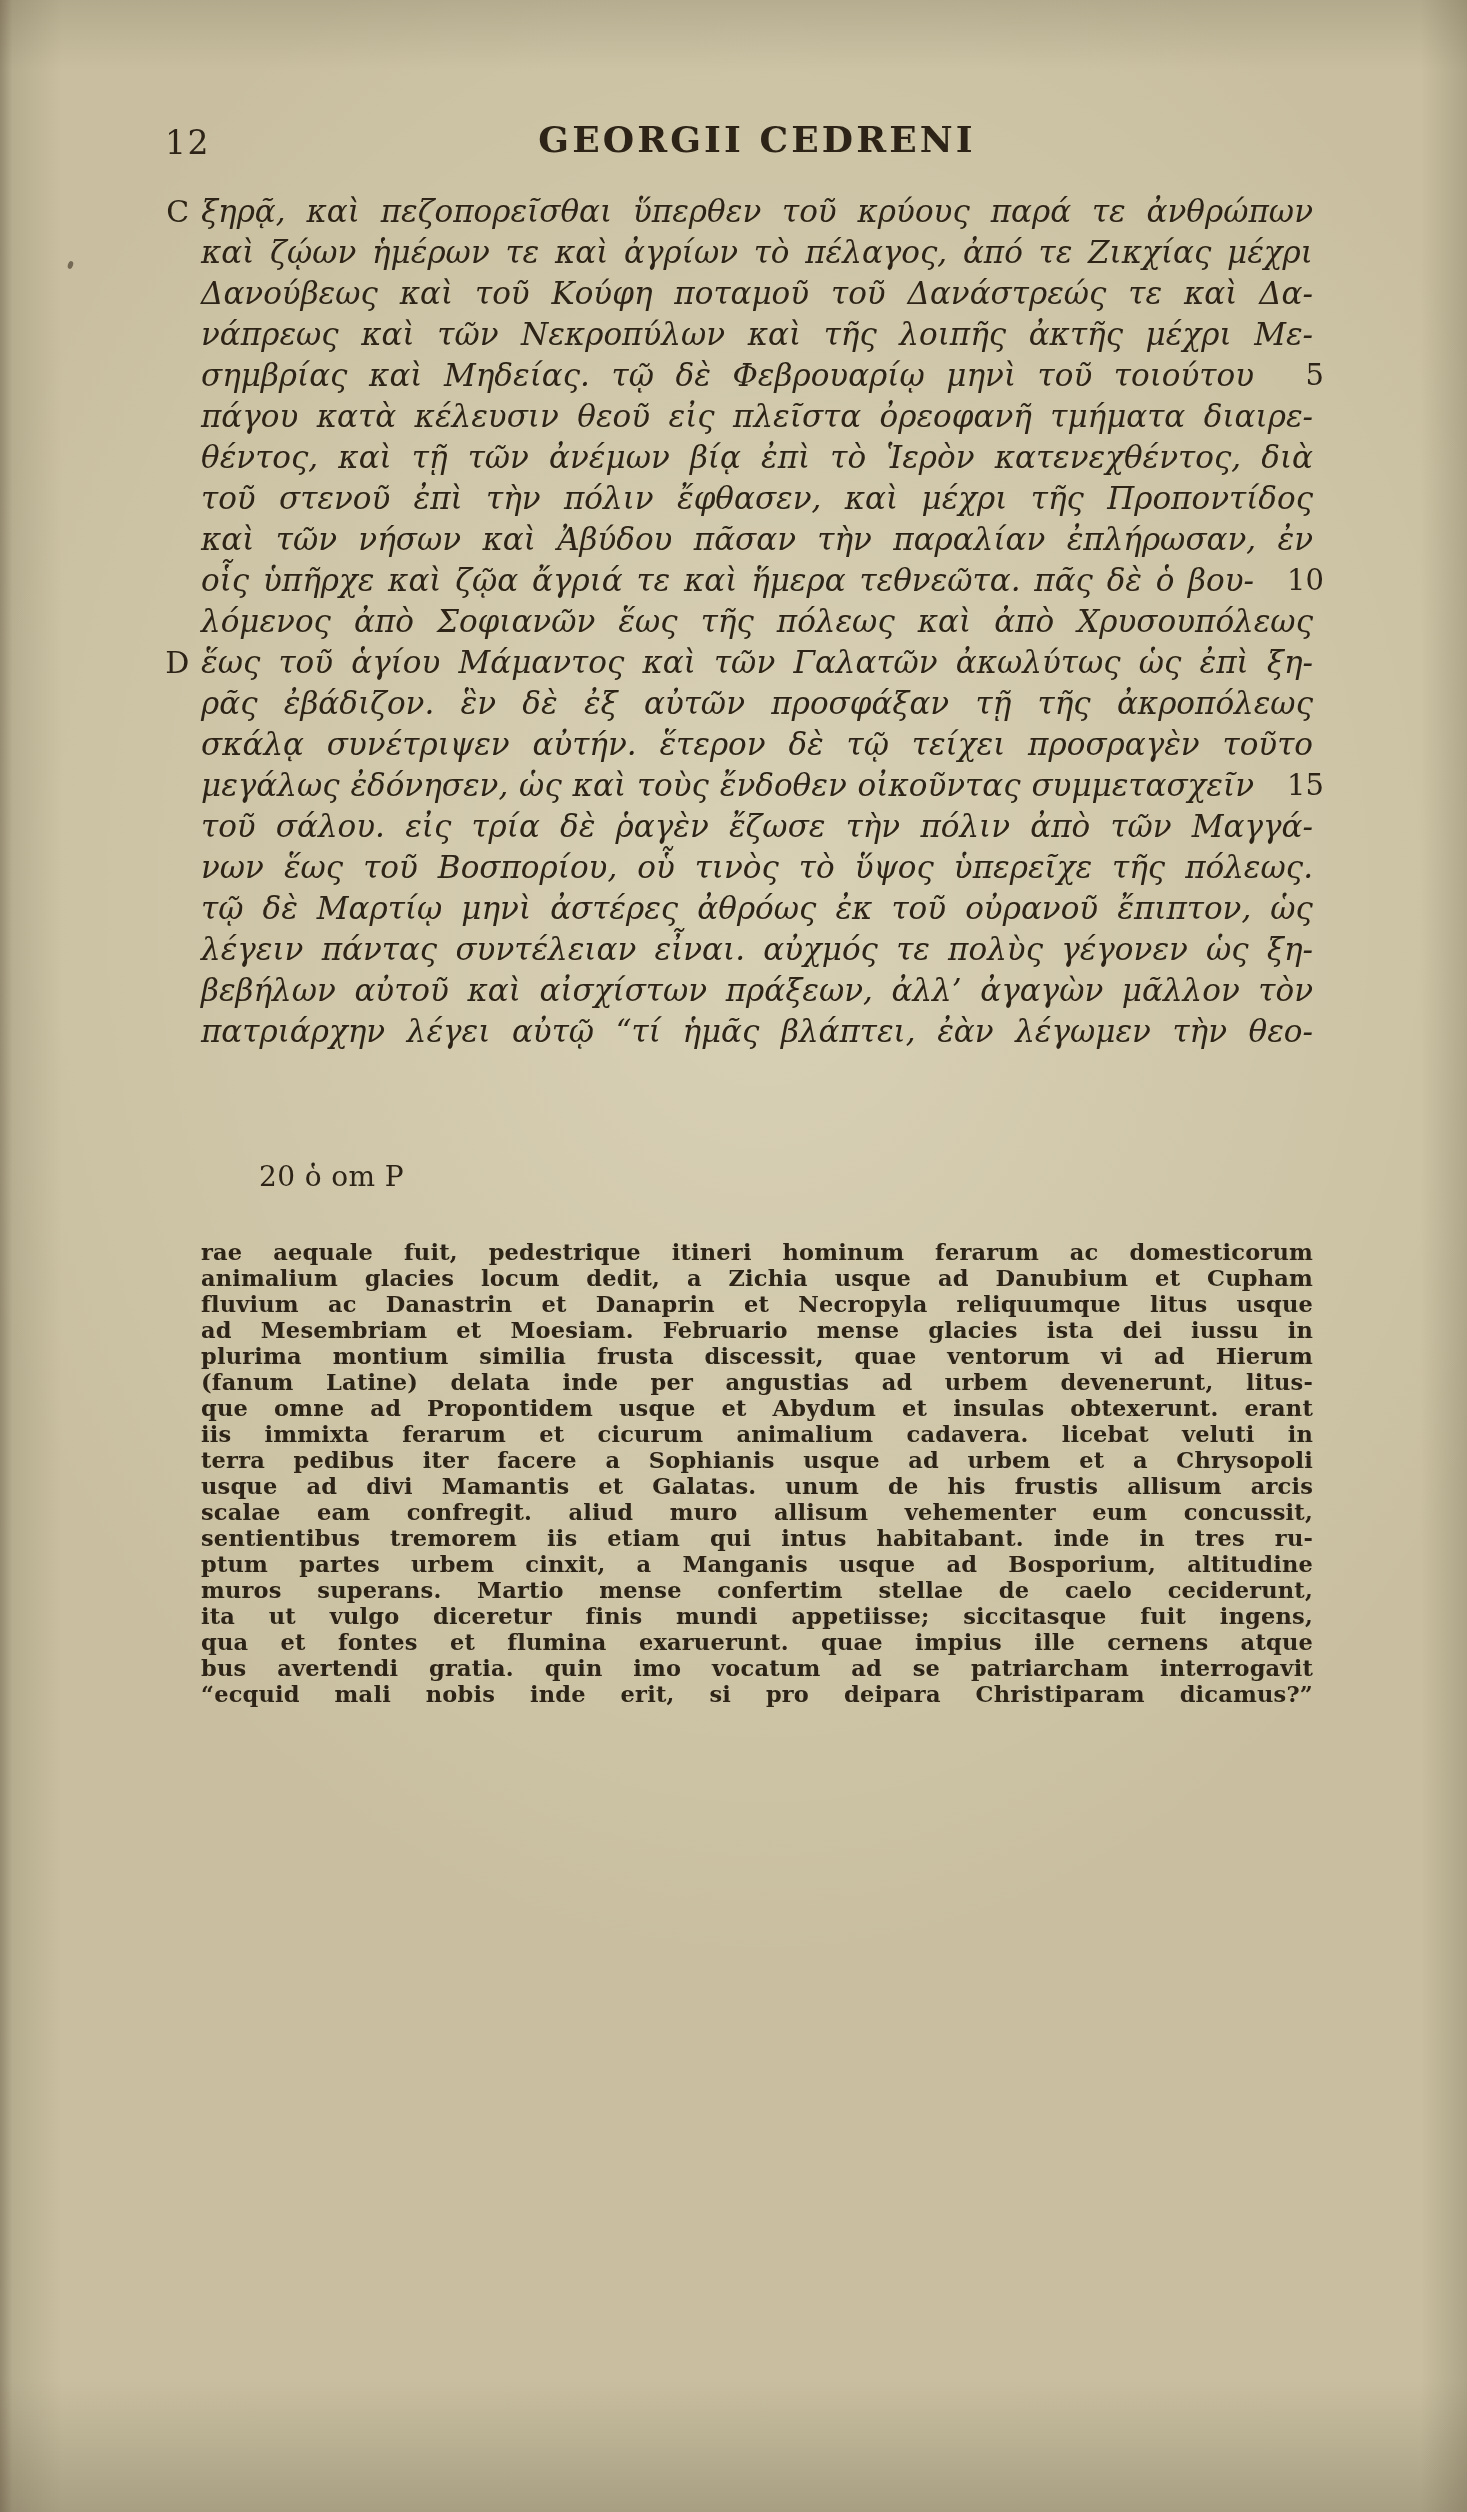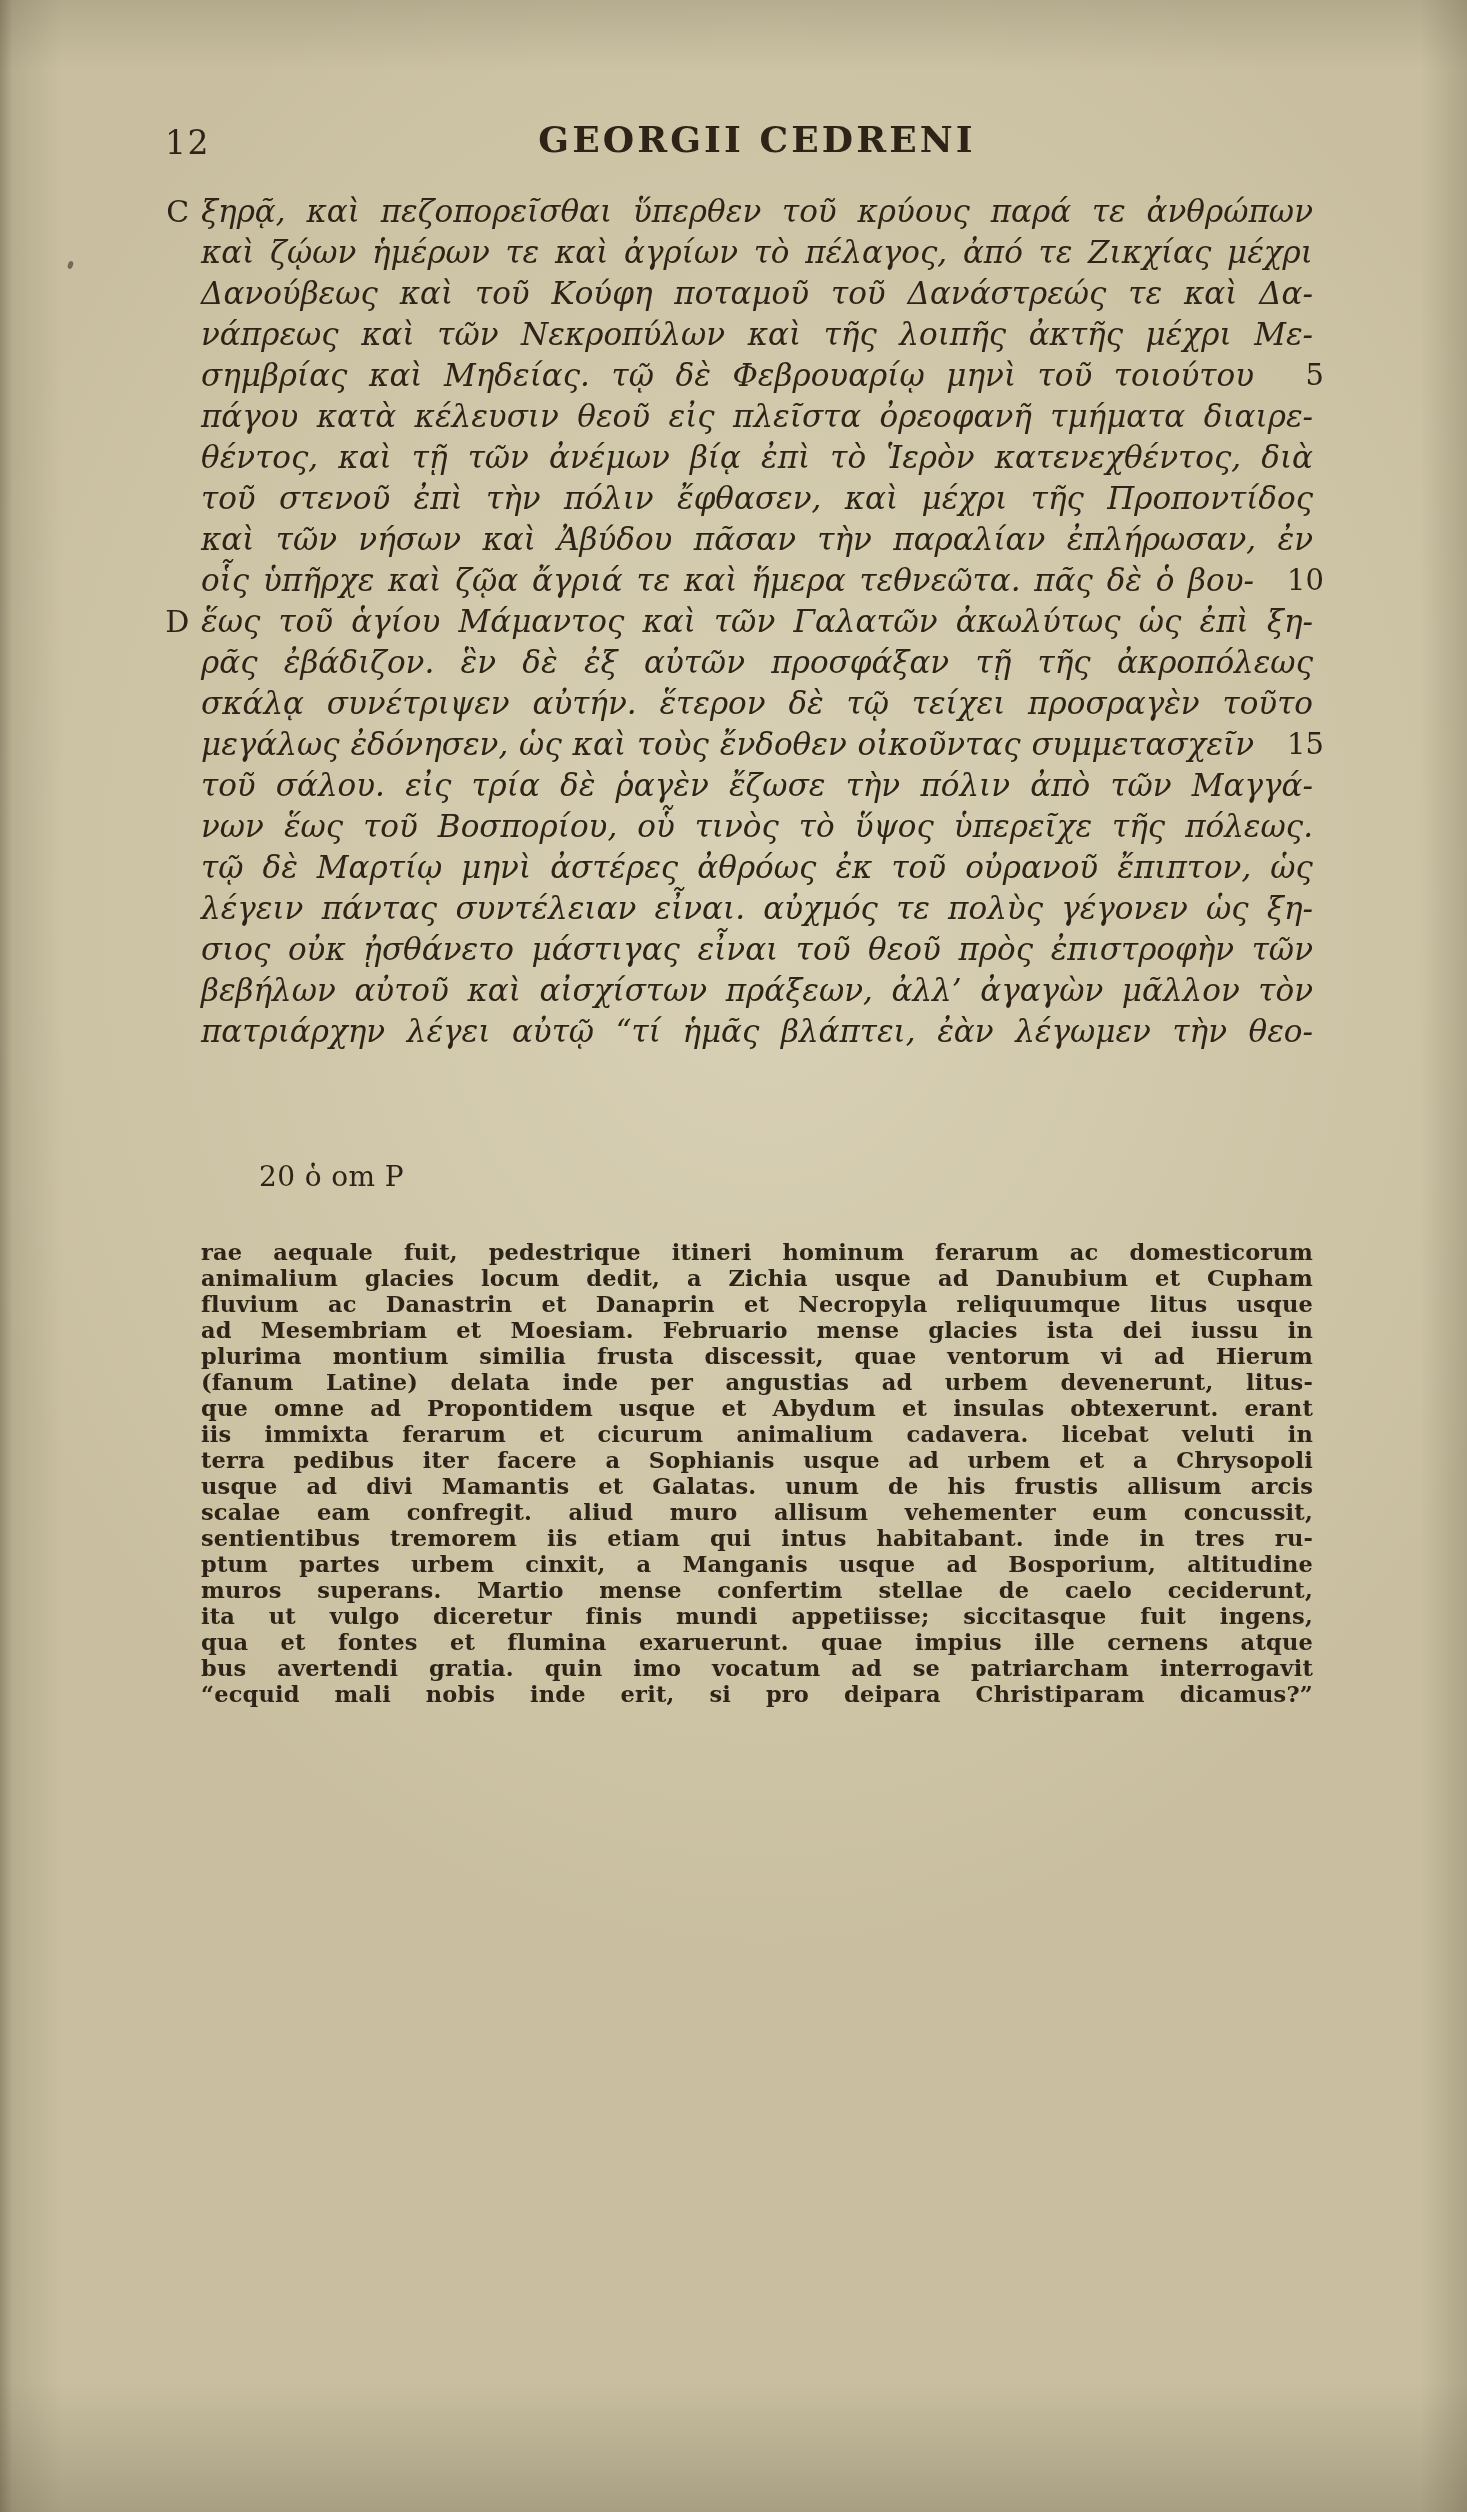--- a/index.html
+++ b/index.html
@@ -169,20 +169,25 @@
         <span class="gtext">καὶ τῶν νήσων καὶ Ἀβύδου πᾶσαν τὴν παραλίαν ἐπλήρωσαν, ἐν</span>
         <span class="lineno"></span>
       </div>
 
       <div class="gline has-num">
         <span class="marker"></span>
         <span class="gtext">οἷς ὑπῆρχε καὶ ζῷα ἄγριά τε καὶ ἥμερα τεθνεῶτα. πᾶς δὲ ὁ βου-</span>
         <span class="lineno">10</span>
       </div>
 
+      <div class="gline">
+        <span class="marker"></span>
+        <span class="gtext">λόμενος ἀπὸ Σοφιανῶν ἕως τῆς πόλεως καὶ ἀπὸ Χρυσουπόλεως</span>
+        <span class="lineno"></span>
+      </div>
 
       <div class="gline">
         <span class="marker">D</span>
         <span class="gtext">ἕως τοῦ ἁγίου Μάμαντος καὶ τῶν Γαλατῶν ἀκωλύτως ὡς ἐπὶ ξη-</span>
         <span class="lineno"></span>
       </div>
 
       <div class="gline">
         <span class="marker"></span>
         <span class="gtext">ρᾶς ἐβάδιζον. ἓν δὲ ἐξ αὐτῶν προσφάξαν τῇ τῆς ἀκροπόλεως</span>
@@ -219,25 +224,20 @@
         <span class="lineno"></span>
       </div>
 
       <div class="gline">
         <span class="marker"></span>
         <span class="gtext">λέγειν πάντας συντέλειαν εἶναι. αὐχμός τε πολὺς γέγονεν ὡς ξη-</span>
         <span class="lineno"></span>
       </div>
 
 
-      <div class="gline">
-        <span class="marker"></span>
-        <span class="gtext">σιος οὐκ ᾐσθάνετο μάστιγας εἶναι τοῦ θεοῦ πρὸς ἐπιστροφὴν τῶν</span>
-        <span class="lineno"></span>
-      </div>
 
       <div class="gline">
         <span class="marker"></span>
         <span class="gtext">βεβήλων αὐτοῦ καὶ αἰσχίστων πράξεων, ἀλλ’ ἀγαγὼν μᾶλλον τὸν</span>
         <span class="lineno"></span>
       </div>
 
       <div class="gline">
         <span class="marker"></span>
         <span class="gtext">πατριάρχην λέγει αὐτῷ “τί ἡμᾶς βλάπτει, ἐὰν λέγωμεν τὴν θεο-</span>

